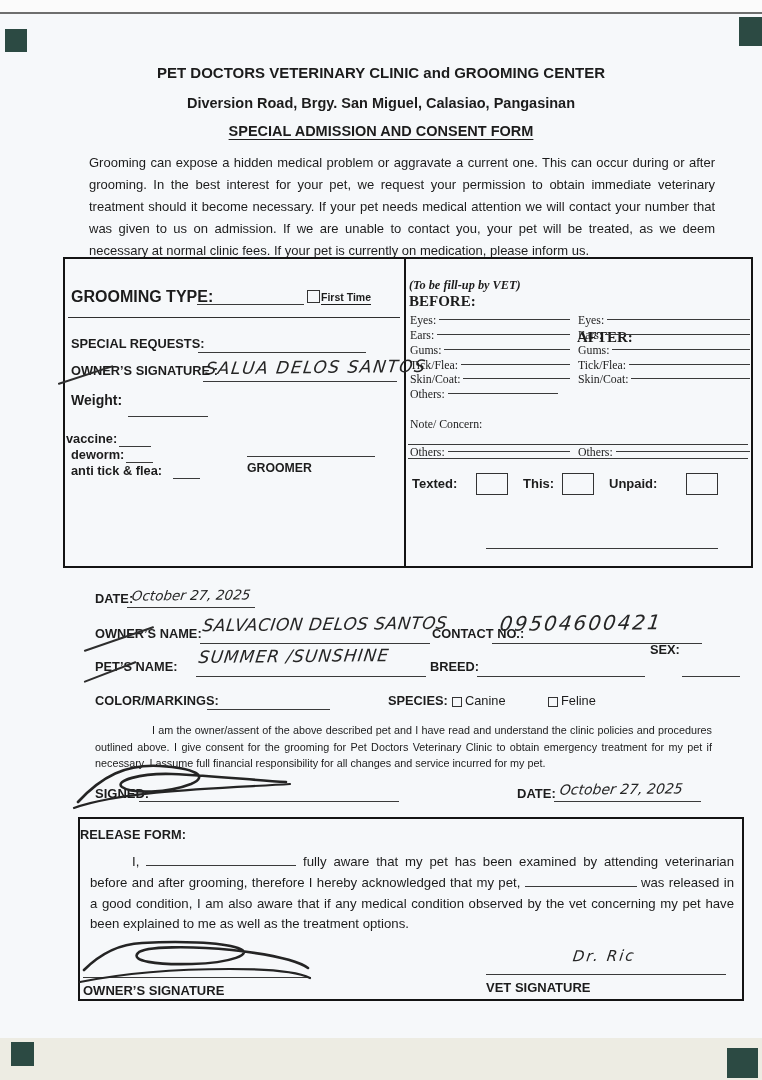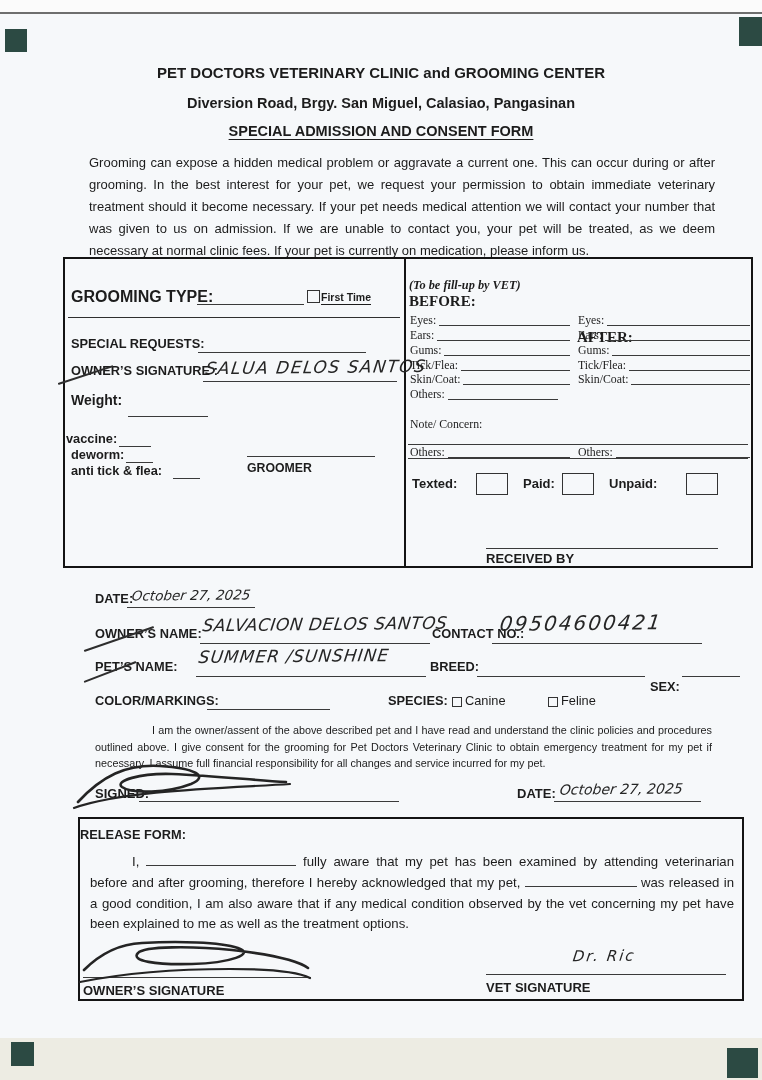--- a/index.html
+++ b/index.html
@@ -19,21 +19,21 @@
   .lbl{position:absolute;font-weight:bold;font-size:12.8px;white-space:nowrap;}
   .ln{position:absolute;height:0;border-bottom:1.3px solid #3a3a3a;}
   .thick{border-bottom:1.5px solid #2f2f2f;}
   .box{position:absolute;border:2px solid #141414;background:transparent;}
   .cb{position:absolute;border:1.6px solid #333;background:transparent;}
   .hw{position:absolute;font-family:"DejaVu Sans",sans-serif;font-style:italic;
       transform:skewX(-8deg) rotate(-0.6deg);color:#262626;white-space:nowrap;}
   
   .mrow{position:absolute;left:410px;width:340px;display:flex;justify-content:space-between;
         font-family:"Liberation Serif",serif;font-size:11.8px;height:15px;}
-  .mcell{display:flex;width:160px;}
+  .mcell{display:flex;width:160px;align-items:center;}
   .mcell.a2{width:172px;}
   .mcell .mfill{flex:1;border-bottom:1.2px solid #3a3a3a;margin:0 0 2px 3px;}
   .slbl{font-family:"Liberation Serif",serif;white-space:nowrap;}
   .pen{position:absolute;height:2.2px;background:#2e2e2e;border-radius:2px;transform-origin:left center;}
   .ctr{text-align:left;font-weight:bold;}
   svg{position:absolute;overflow:visible;}
 </style>
 </head>
 <body>
 
@@ -154,47 +154,46 @@
         <i class="mfill"></i>
       </span>
   </div>
 
   <span class="abs slbl" style="left:410px;top:417px;font-size:11.8px;">Note/ Concern:</span>
   <i class="ln" style="left:408px;top:444px;width:340px;"></i>
   <i class="ln" style="left:408px;top:458px;width:340px;"></i>
 
   <span class="lbl" style="left:412px;top:476px;font-size:13px;">Texted:</span>
   <span class="cb" style="left:476px;top:473px;width:30px;height:20px;"></span>
-  <span class="lbl" style="left:523px;top:476px;font-size:13px;">Paid:</span>
+  <span class="lbl" style="left:523px;top:476px;font-size:13px;">This:</span>
   <span class="cb" style="left:562px;top:473px;width:30px;height:20px;"></span>
   <span class="lbl" style="left:609px;top:476px;font-size:13px;">Unpaid:</span>
   <span class="cb" style="left:686px;top:473px;width:30px;height:20px;"></span>
 
   <i class="ln" style="left:486px;top:548px;width:232px;"></i>
-  <div class="abs ctr" style="left:486px;top:551px;width:232px;font-size:13px;">RECEIVED BY</div>
 
   <span class="lbl" style="left:95px;top:591px;">DATE:</span>
   <i class="ln" style="left:127px;top:607px;width:128px;"></i>
   <span class="hw" style="left:132px;top:587px;font-size:13.5px;">October 27, 2025</span>
 
   <span class="lbl" style="left:95px;top:626px;">OWNER’S NAME:</span>
   <i class="ln" style="left:200px;top:643px;width:230px;"></i>
   <span class="hw" style="left:203px;top:614px;font-size:17px;letter-spacing:0.5px;">SALVACION DELOS SANTOS</span>
   <i class="pen" style="left:84px;top:650px;width:74px;transform:rotate(-19deg);"></i>
   <span class="lbl" style="left:432px;top:626px;">CONTACT NO.:</span>
   <i class="ln" style="left:492px;top:643px;width:210px;"></i>
   <span class="hw" style="left:500px;top:611px;font-size:20px;letter-spacing:2px;">09504600421</span>
 
   <span class="lbl" style="left:95px;top:659px;">PET’S NAME:</span>
   <i class="ln" style="left:196px;top:676px;width:230px;"></i>
   <span class="hw" style="left:199px;top:646px;font-size:17px;letter-spacing:1px;">SUMMER /SUNSHINE</span>
   <i class="pen" style="left:84px;top:681px;width:56px;transform:rotate(-21deg);"></i>
   <span class="lbl" style="left:430px;top:659px;">BREED:</span>
   <i class="ln" style="left:477px;top:676px;width:168px;"></i>
-  <span class="lbl" style="left:650px;top:679px;">SEX:</span>
+  <span class="lbl" style="left:650px;top:642px;">SEX:</span>
   <i class="ln" style="left:682px;top:676px;width:58px;"></i>
 
   <span class="lbl" style="left:95px;top:693px;">COLOR/MARKINGS:</span>
   <i class="ln" style="left:207px;top:709px;width:123px;"></i>
   <span class="lbl" style="left:388px;top:693px;">SPECIES:</span>
   <span class="cb" style="left:452px;top:697px;width:8px;height:8px;border-width:1.2px;"></span>
   <span class="abs" style="left:465px;top:693px;font-size:12.8px;">Canine</span>
   <span class="cb" style="left:548px;top:697px;width:8px;height:8px;border-width:1.2px;"></span>
   <span class="abs" style="left:561px;top:693px;font-size:12.8px;">Feline</span>
 

